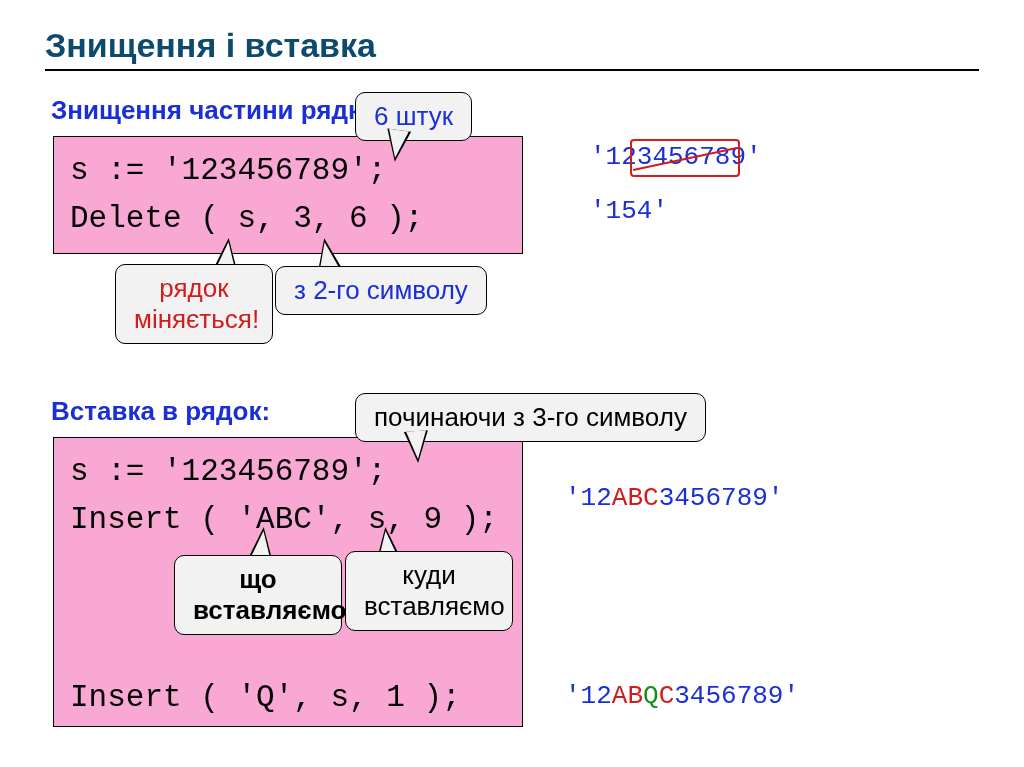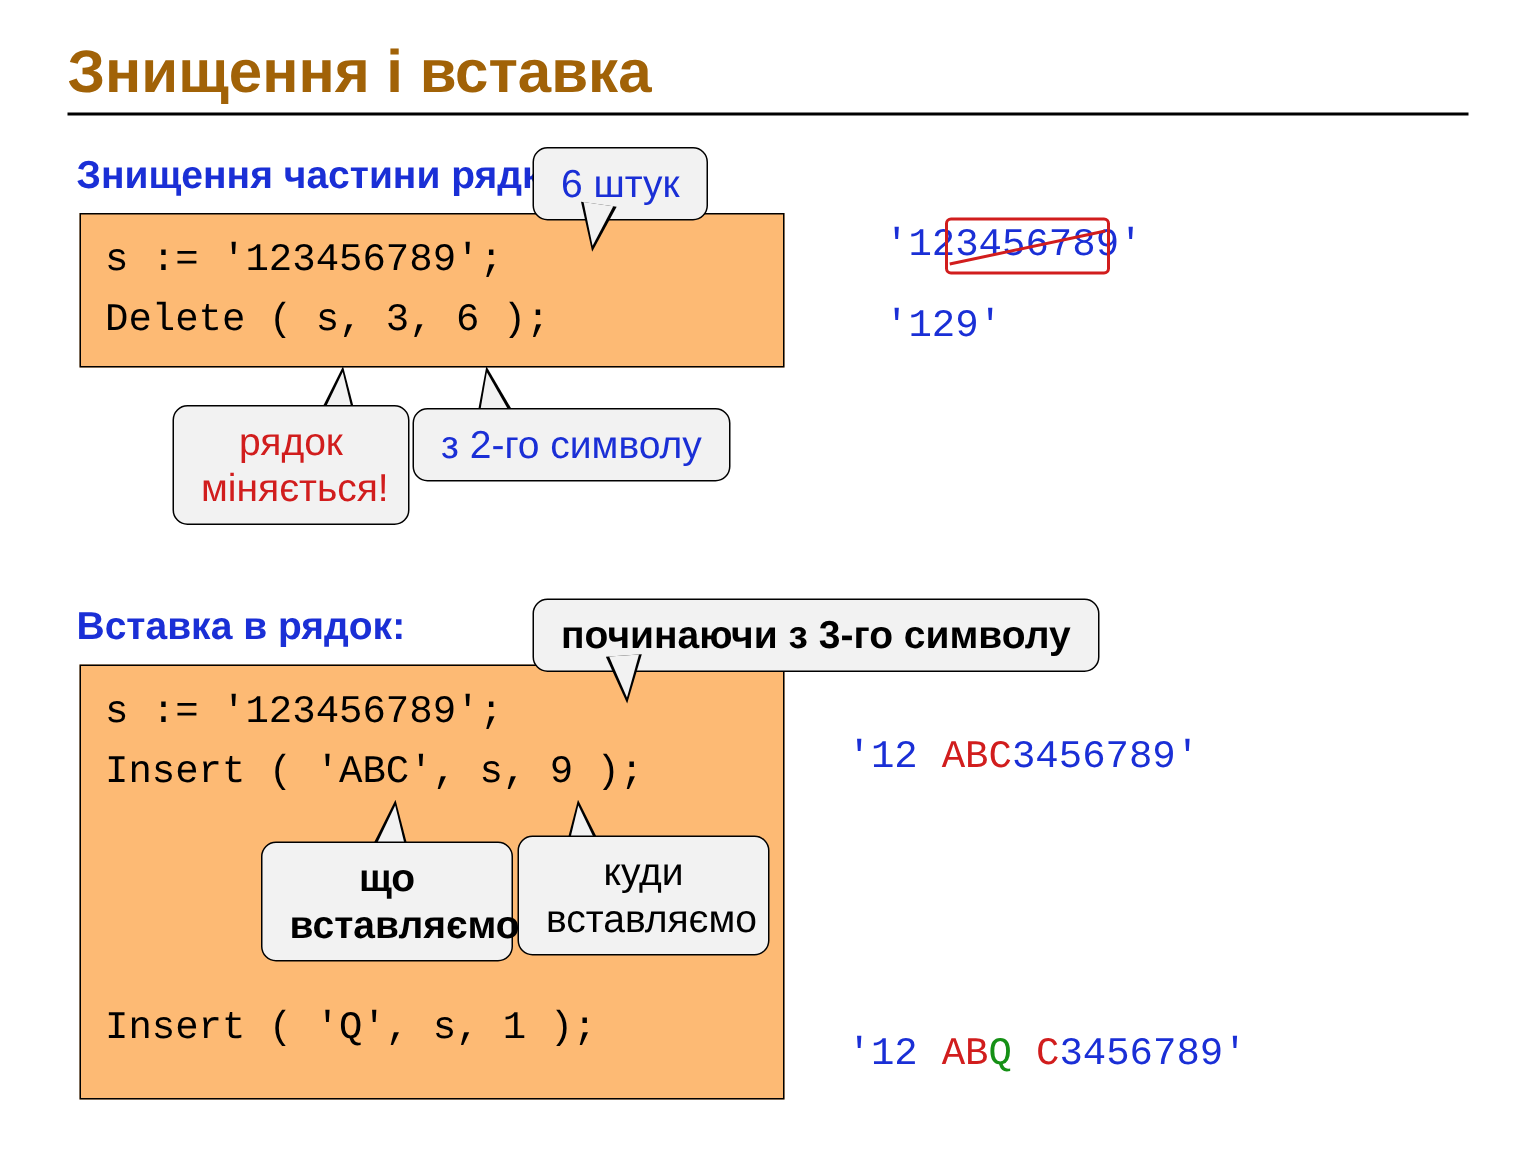--- a/index.html
+++ b/index.html
@@ -8,23 +8,23 @@
     background: #fff;
     width: 1024px;
     height: 767px;
     box-sizing: border-box;
     padding: 0;
   }
   .slide {
     padding: 20px 45px 0 45px;
   }
   .title {
-    font-size: 40px;
+    font-size: 34px;
     font-weight: bold;
-    color: #a16207;
+    color: #0c4a6e;
     margin: 6px 0 4px 0;
   }
   .hr {
     border-top: 2px solid #000;
     margin: 4px 0 24px 0;
   }
   .section-label {
     font-size: 26px;
     font-weight: bold;
     color: #1a2fd6;
@@ -33,35 +33,35 @@
   .row1 {
     position: relative;
     height: 260px;
   }
   .row2 {
     position: relative;
     height: 360px;
   }
   .codebox {
     position: absolute;
-    background: #fdba74;
+    background: #f9a8d4;
     border: 1.5px solid #000;
     font-family: "Courier New", monospace;
-    font-size: 26px;
+    font-size: 31px;
     line-height: 1.55;
     padding: 10px 16px;
     box-sizing: border-box;
   }
   .output {
     position: absolute;
     font-family: "Courier New", monospace;
     font-size: 26px;
     color: #1a2fd6;
   }
-  .output .red { color: #d11d1d; margin-left: 16px; }
+  .output .red { color: #d11d1d; }
   .output .green { color: #159015; }
 
   .callout {
     position: absolute;
     background: #f2f2f2;
     border: 1.5px solid #000;
     border-radius: 10px;
     font-size: 26px;
     padding: 8px 18px;
     text-align: center;
@@ -135,36 +135,36 @@
     <div class="tail tail-up-border" style="left:170px; top:102px; transform:rotate(6deg);"></div>
     <div class="tail tail-up-fill" style="left:172px; top:106px; transform:rotate(6deg);"></div>
     <div class="callout callout-red" style="left:70px; top:128px; width:120px;">рядок міняється!</div>
 
     <div class="output" style="left:545px; top:6px;">
       <span>'12</span><span>345678</span><span>9'</span>
       <span class="strike-box" style="left:40px; top:-3px; width:106px; height:34px;">
         <span class="strike-line"></span>
       </span>
     </div>
-    <div class="output" style="left:545px; top:60px;">'129'</div>
+    <div class="output" style="left:545px; top:60px;">'154'</div>
 
   </div>
 
   <div class="section-label">Вставка в рядок:</div>
 
   <div class="row2">
 
     <div class="codebox" style="left:8px; top:0; width:470px; height:290px;">
       <div>s := '123456789';</div>
       <div>Insert ( 'ABC', s, 9 );</div>
       <div style="height:130px;"></div>
       <div>Insert ( 'Q', s, 1 );</div>
     </div>
 
-    <div class="callout" style="left:310px; top:-44px;font-weight:bold;">починаючи з 3-го символу</div>
+    <div class="callout" style="left:310px; top:-44px;">починаючи з 3-го символу</div>
     <div class="tail tail-down-border" style="left:360px; top:-6px; transform:rotate(-4deg);"></div>
     <div class="tail tail-down-fill" style="left:362px; top:-6px; transform:rotate(-4deg);"></div>
 
     <div class="tail tail-up-border" style="left:205px; top:90px; transform:rotate(6deg);"></div>
     <div class="tail tail-up-fill" style="left:207px; top:94px; transform:rotate(6deg);"></div>
     <div class="callout" style="left:129px; top:118px; width:130px;font-weight:bold;">що вставляємо</div>
 
     <div class="tail tail-up-border" style="left:330px; top:90px; transform:rotate(-6deg);"></div>
     <div class="tail tail-up-fill" style="left:332px; top:94px; transform:rotate(-6deg);"></div>
     <div class="callout" style="left:300px; top:114px; width:130px;text-align:center;">куди вставляємо</div>

